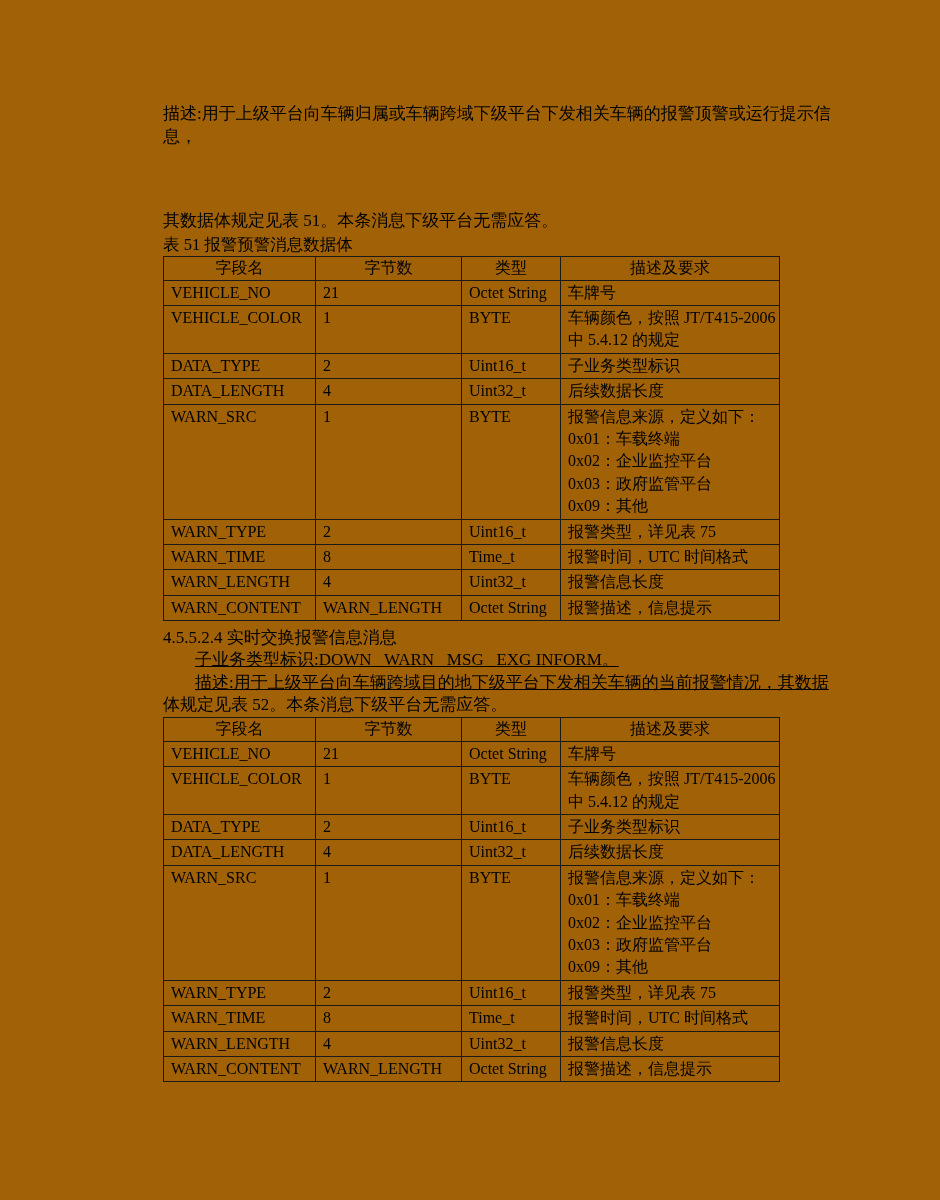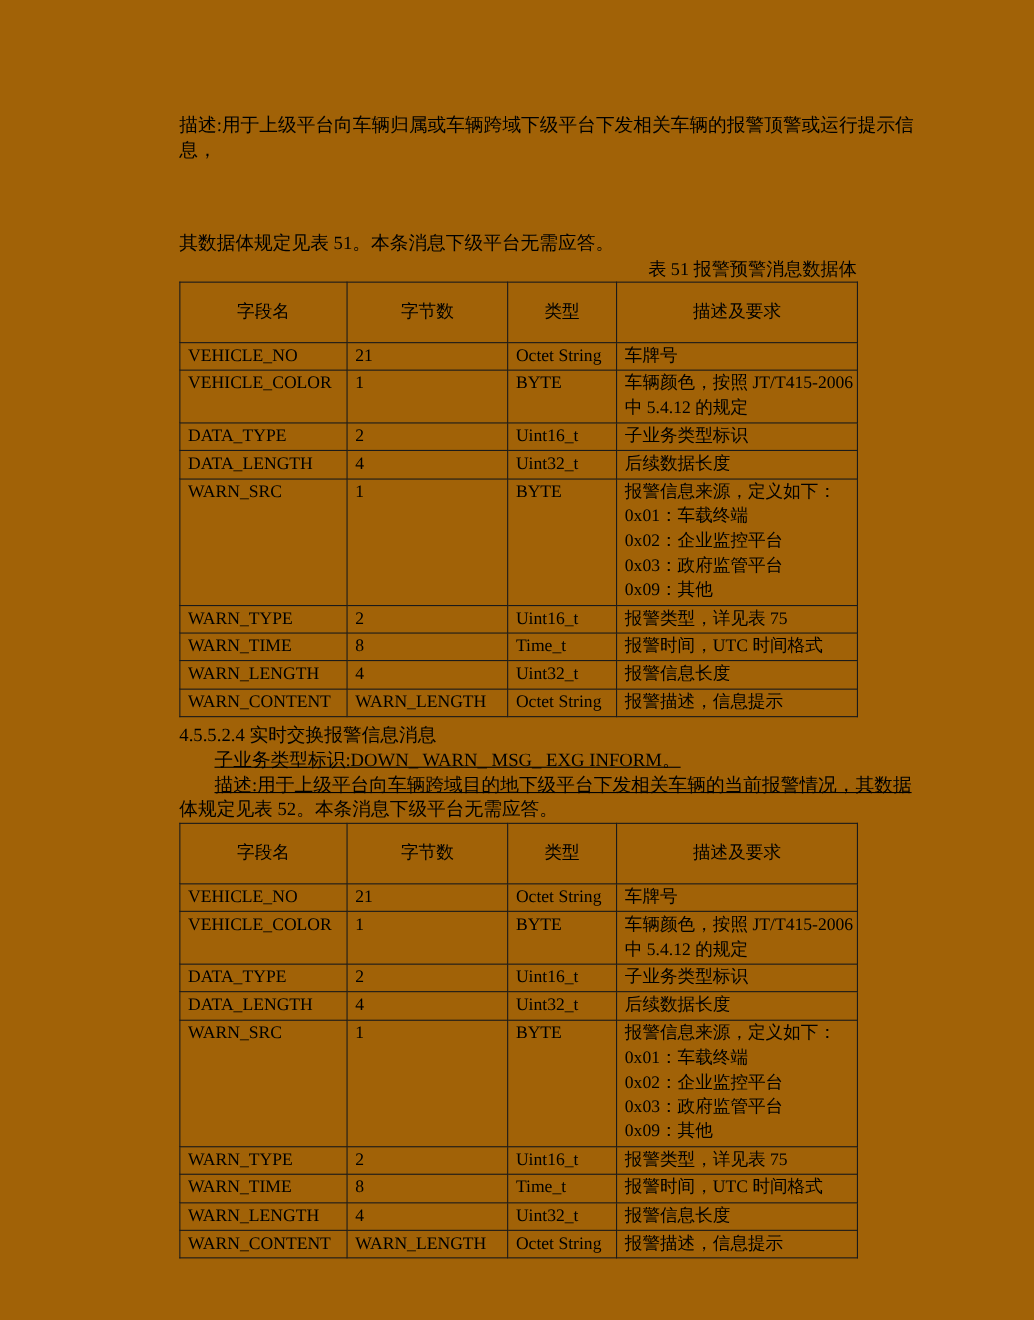--- a/index.html
+++ b/index.html
@@ -13,35 +13,35 @@
   }
   .page { position: absolute; left: 0; top: 0; width: 940px; height: 1200px; background: #a16207; }
   .content { position: absolute; left: 163px; top: 0; width: 616px; }
 
   .p-intro { margin-top: 103px; font-size: 17px; line-height: 22.5px; }
   .p-intro .line { display: block; white-space: nowrap; }
   .p-note { margin-top: 62px; font-size: 17px; line-height: 22.5px; white-space: nowrap; }
 
   .caption {
     margin-top: 1px; font-size: 16.5px; line-height: 22px;
-    text-align: right; white-space: nowrap;
+    text-align: left; white-space: nowrap;
   }
   .caption2 { line-height: 19px; margin-top: 0; }
 
   table.spec {
     border-collapse: collapse; table-layout: fixed;
     width: 616px; font-size: 16px;
   }
   table.spec th, table.spec td {
     border: 1px solid #1a1a1a; vertical-align: top;
     overflow: hidden;
   }
   table.spec th {
     font-weight: normal; text-align: center;
-    height: 24px; line-height: 22px; padding: 16px 2px;
+    height: 24px; line-height: 22px; padding: 0 2px;
   }
   table.spec td { padding: 1px 4px 1px 7px; line-height: 22.4px; white-space: nowrap; }
   table.spec td div { white-space: nowrap; }
 
   .heading { margin-top: 6px; font-size: 17px; line-height: 22px; white-space: nowrap; }
   .body-line { font-size: 17px; line-height: 22.5px; white-space: nowrap; }
   .indent { padding-left: 32px; text-decoration: underline; }
 </style>
 </head>
 <body>

